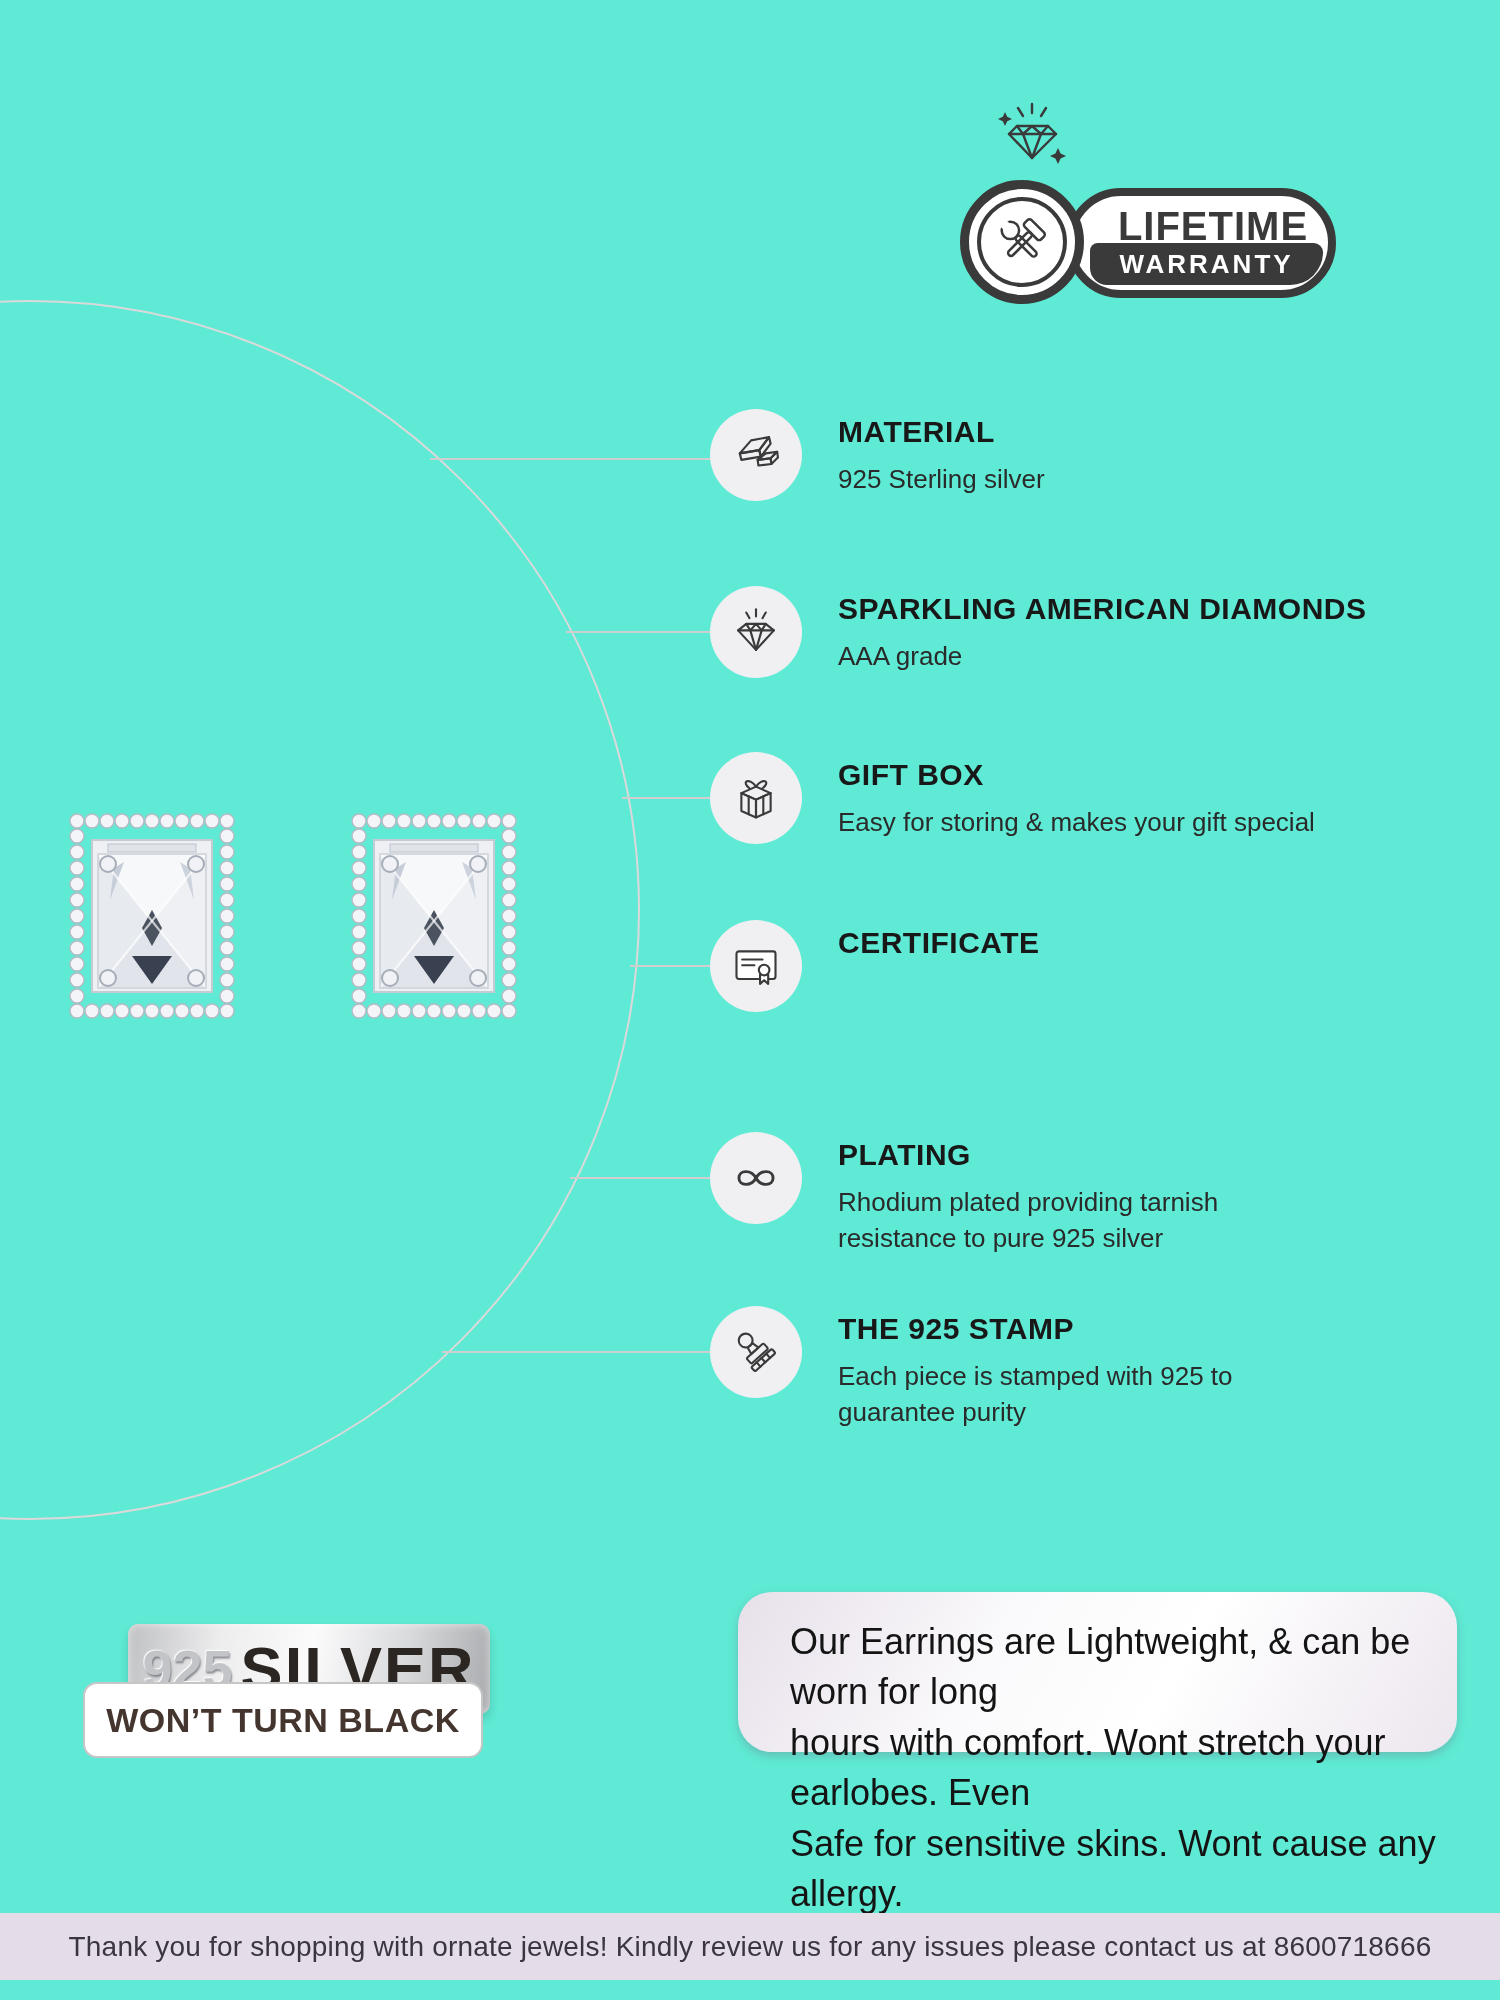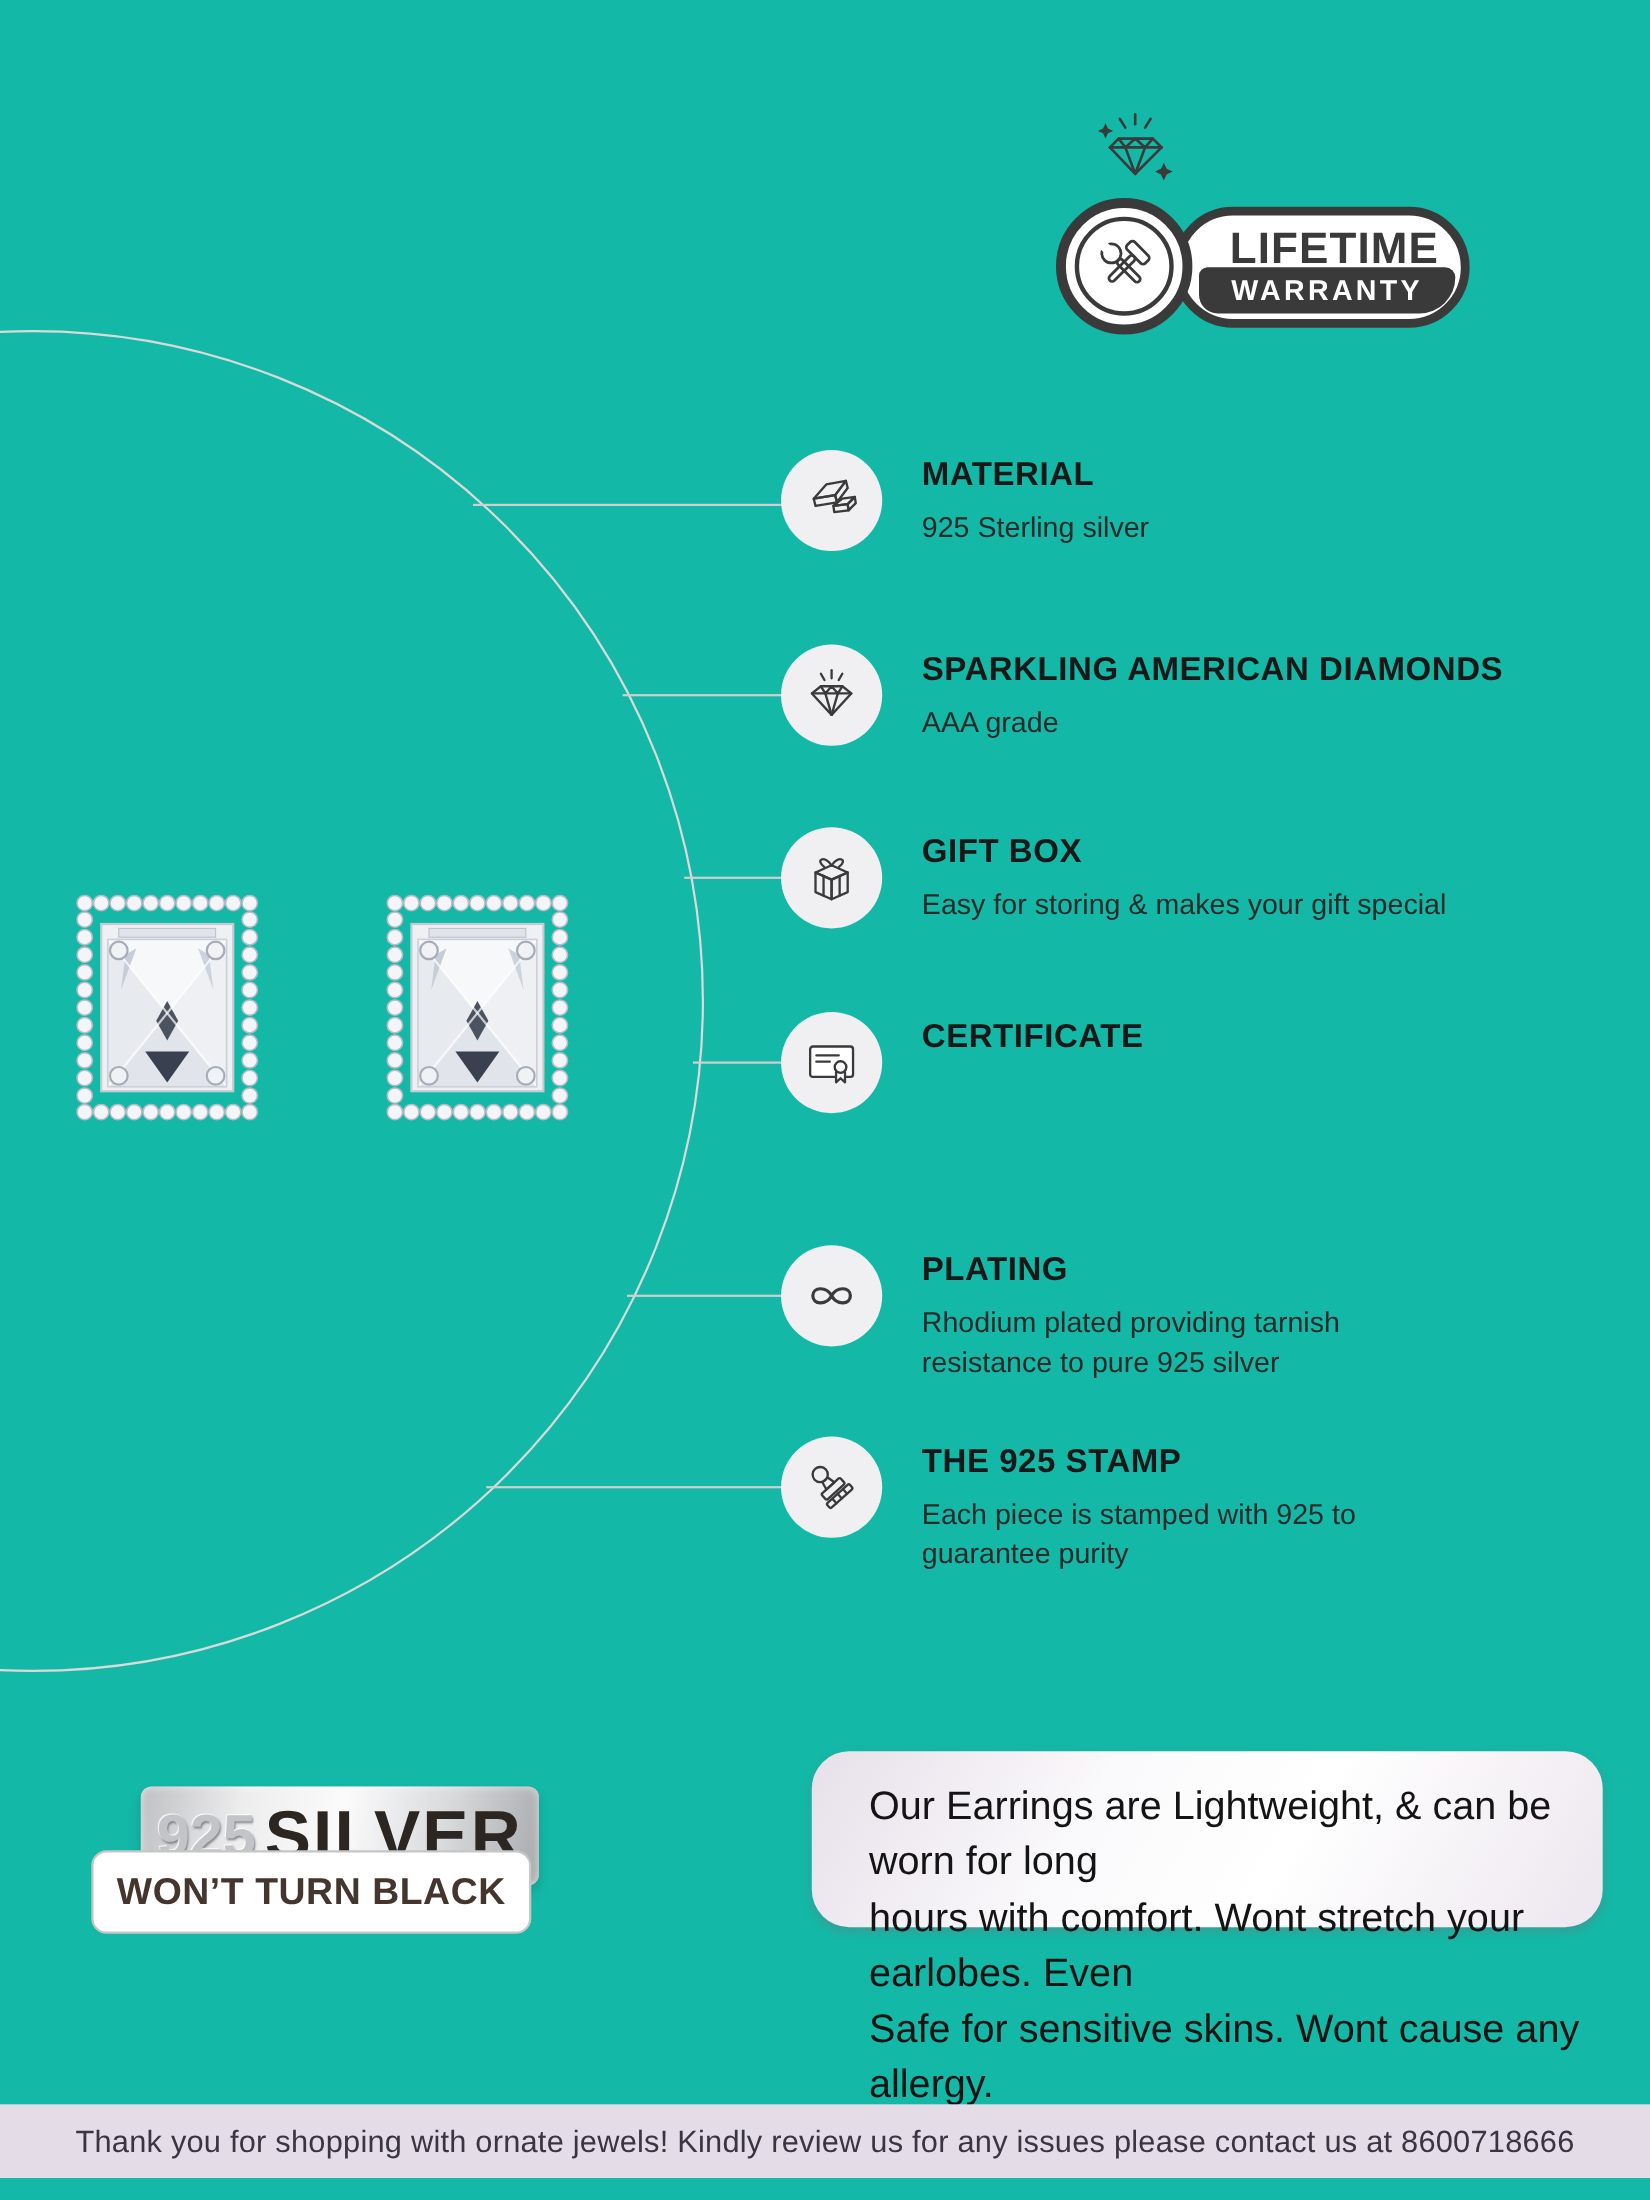--- a/index.html
+++ b/index.html
@@ -1,16 +1,16 @@
 <!DOCTYPE html>
 <html><head>
 <meta charset="utf-8">
 <style>
   html,body{margin:0;padding:0;background:#fff;}
-  .page{position:relative;width:1500px;height:2000px;background:#14b8a6;overflow:hidden;
+  .page{position:relative;width:1500px;height:2000px;background:#5eead4;overflow:hidden;
         font-family:"Liberation Sans",sans-serif;color:#222;}
 
   
   .wb{position:absolute;left:960px;top:100px;width:390px;height:210px;}
   .wb-diamond{position:absolute;left:35px;top:0;z-index:3;}
   .wb-ring{position:absolute;left:0;top:80px;width:124px;height:124px;border:9px solid #3a3a3a;
            border-radius:50%;background:#fff;z-index:2;box-sizing:border-box;
            display:flex;align-items:center;justify-content:center;}
   .wb-ring-inner{width:90px;height:90px;border:4px solid #3a3a3a;border-radius:50%;
            box-sizing:border-box;display:flex;align-items:center;justify-content:center;}

